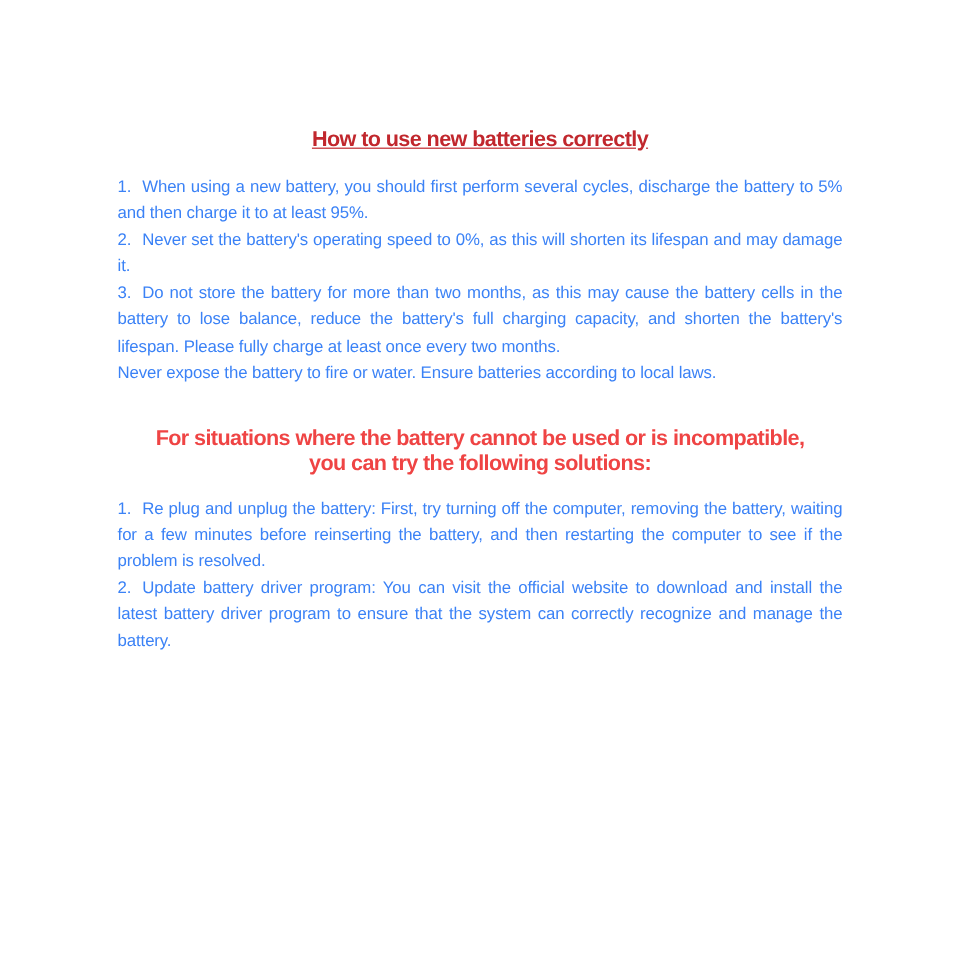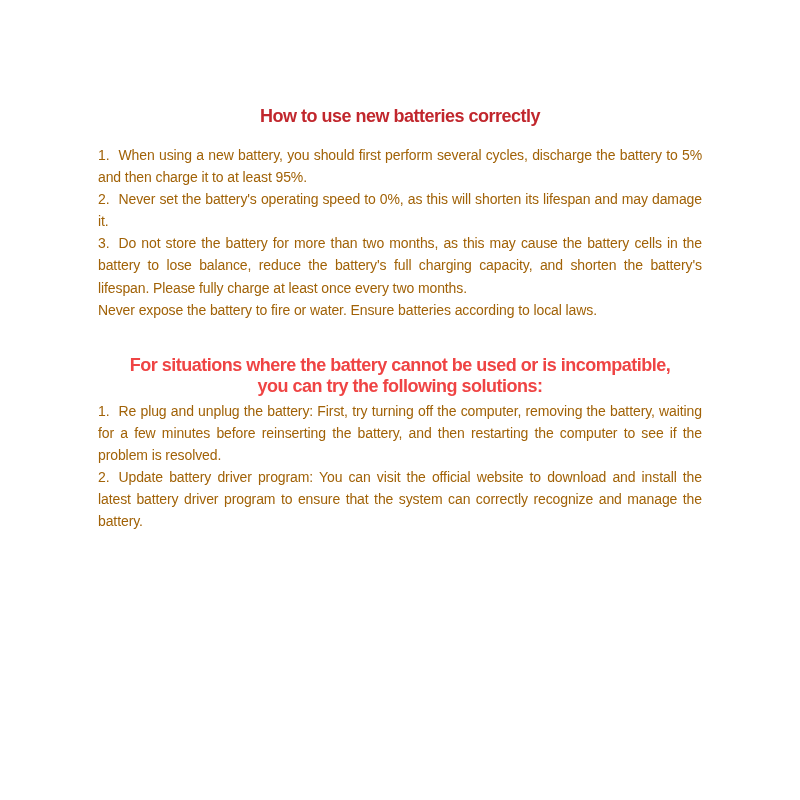--- a/index.html
+++ b/index.html
@@ -12,31 +12,32 @@
     font-family: "Liberation Sans", sans-serif;
   }
   .title {
     padding-top: 106px;
     text-align: center;
     font-weight: bold;
     font-size: 18px;
     line-height: 21px;
     letter-spacing: -0.5px;
     color: #c1272d;
+    text-decoration: underline;
   }
   .col { margin: 0 98px; }
   .list1 { margin-top: 17px; }
-  .list2 { margin-top: 3px; }
+  .list2 { margin-top: 15px; }
   p.item {
     margin: 0;
     text-align: justify;
     font-size: 14px;
     line-height: 22.1px;
     letter-spacing: -0.1px;
-    color: #a16207;
+    color: #3b82f6;
   }
   p.item .num { margin-right: 9px; }
   p.item .num:empty { margin-right: 0; }
   .h2 {
     text-align: center;
     font-weight: bold;
     font-size: 18px;
     line-height: 21px;
     letter-spacing: -0.5px;
     color: #ef4444;

